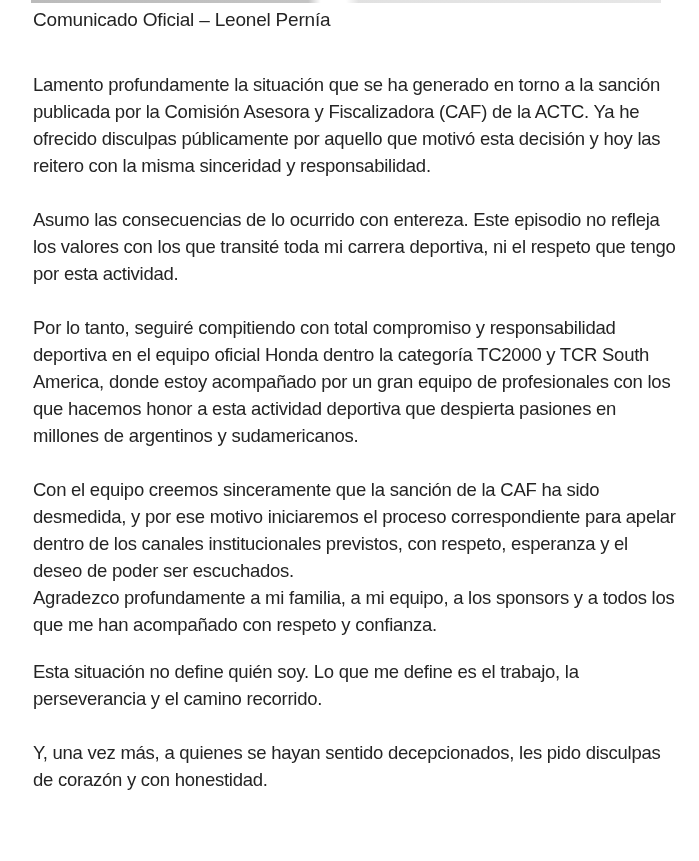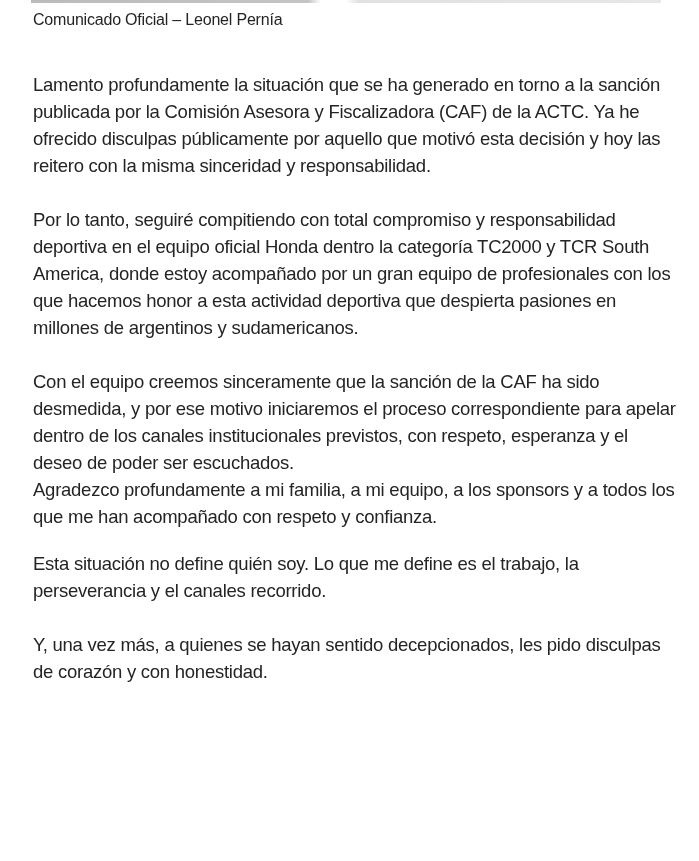--- a/index.html
+++ b/index.html
@@ -34,21 +34,21 @@
   .content {
     position: absolute;
     top: 7px;
     left: 33px;
     width: 648px;
   }
   .doc-header {
     margin: 0 0 38px 0;
   }
   .doc-header div {
-    font-size: 16px;
+    font-size: 19px;
     line-height: 26px;
     font-weight: 400;
     letter-spacing: -0.2px;
     color: #242424;
     white-space: nowrap;
   }
   .body-text p {
     margin: 0 0 27px 0;
     font-size: 18.5px;
     line-height: 27px;
@@ -69,21 +69,22 @@
   <div class="top-artifact"></div>
 
   <div class="content">
 
     <div class="doc-header">
       <div>Comunicado Oficial – Leonel Pernía</div>
     </div>
 
     <div class="body-text">
       <p>Lamento profundamente la situación que se ha generado en torno a la sanción publicada por la Comisión Asesora y Fiscalizadora (CAF) de la ACTC. Ya he ofrecido disculpas públicamente por aquello que motivó esta decisión y hoy las reitero con la misma sinceridad y responsabilidad.</p>
+      <p>Asumo las consecuencias de lo ocurrido con entereza. Este episodio no refleja los valores con los que transité toda mi carrera deportiva, ni el respeto que tengo por esta actividad.</p>
       <p>Por lo tanto, seguiré compitiendo con total compromiso y responsabilidad deportiva en el equipo oficial Honda dentro la categoría TC2000 y TCR South America, donde estoy acompañado por un gran equipo de profesionales con los que hacemos honor a esta actividad deportiva que despierta pasiones en millones de argentinos y sudamericanos.</p>
       <p class="tight">Con el equipo creemos sinceramente que la sanción de la CAF ha sido desmedida, y por ese motivo iniciaremos el proceso correspondiente para apelar dentro de los canales institucionales previstos, con respeto, esperanza y el deseo de poder ser escuchados.
 Agradezco profundamente a mi familia, a mi equipo, a los sponsors y a todos los que me han acompañado con respeto y confianza.</p>
-      <p>Esta situación no define quién soy. Lo que me define es el trabajo, la perseverancia y el canales recorrido.</p>
+      <p>Esta situación no define quién soy. Lo que me define es el trabajo, la perseverancia y el camino recorrido.</p>
       <p>Y, una vez más, a quienes se hayan sentido decepcionados, les pido disculpas de corazón y con honestidad.</p>
     </div>
 
   </div>
 </div>
 
 </body></html>

